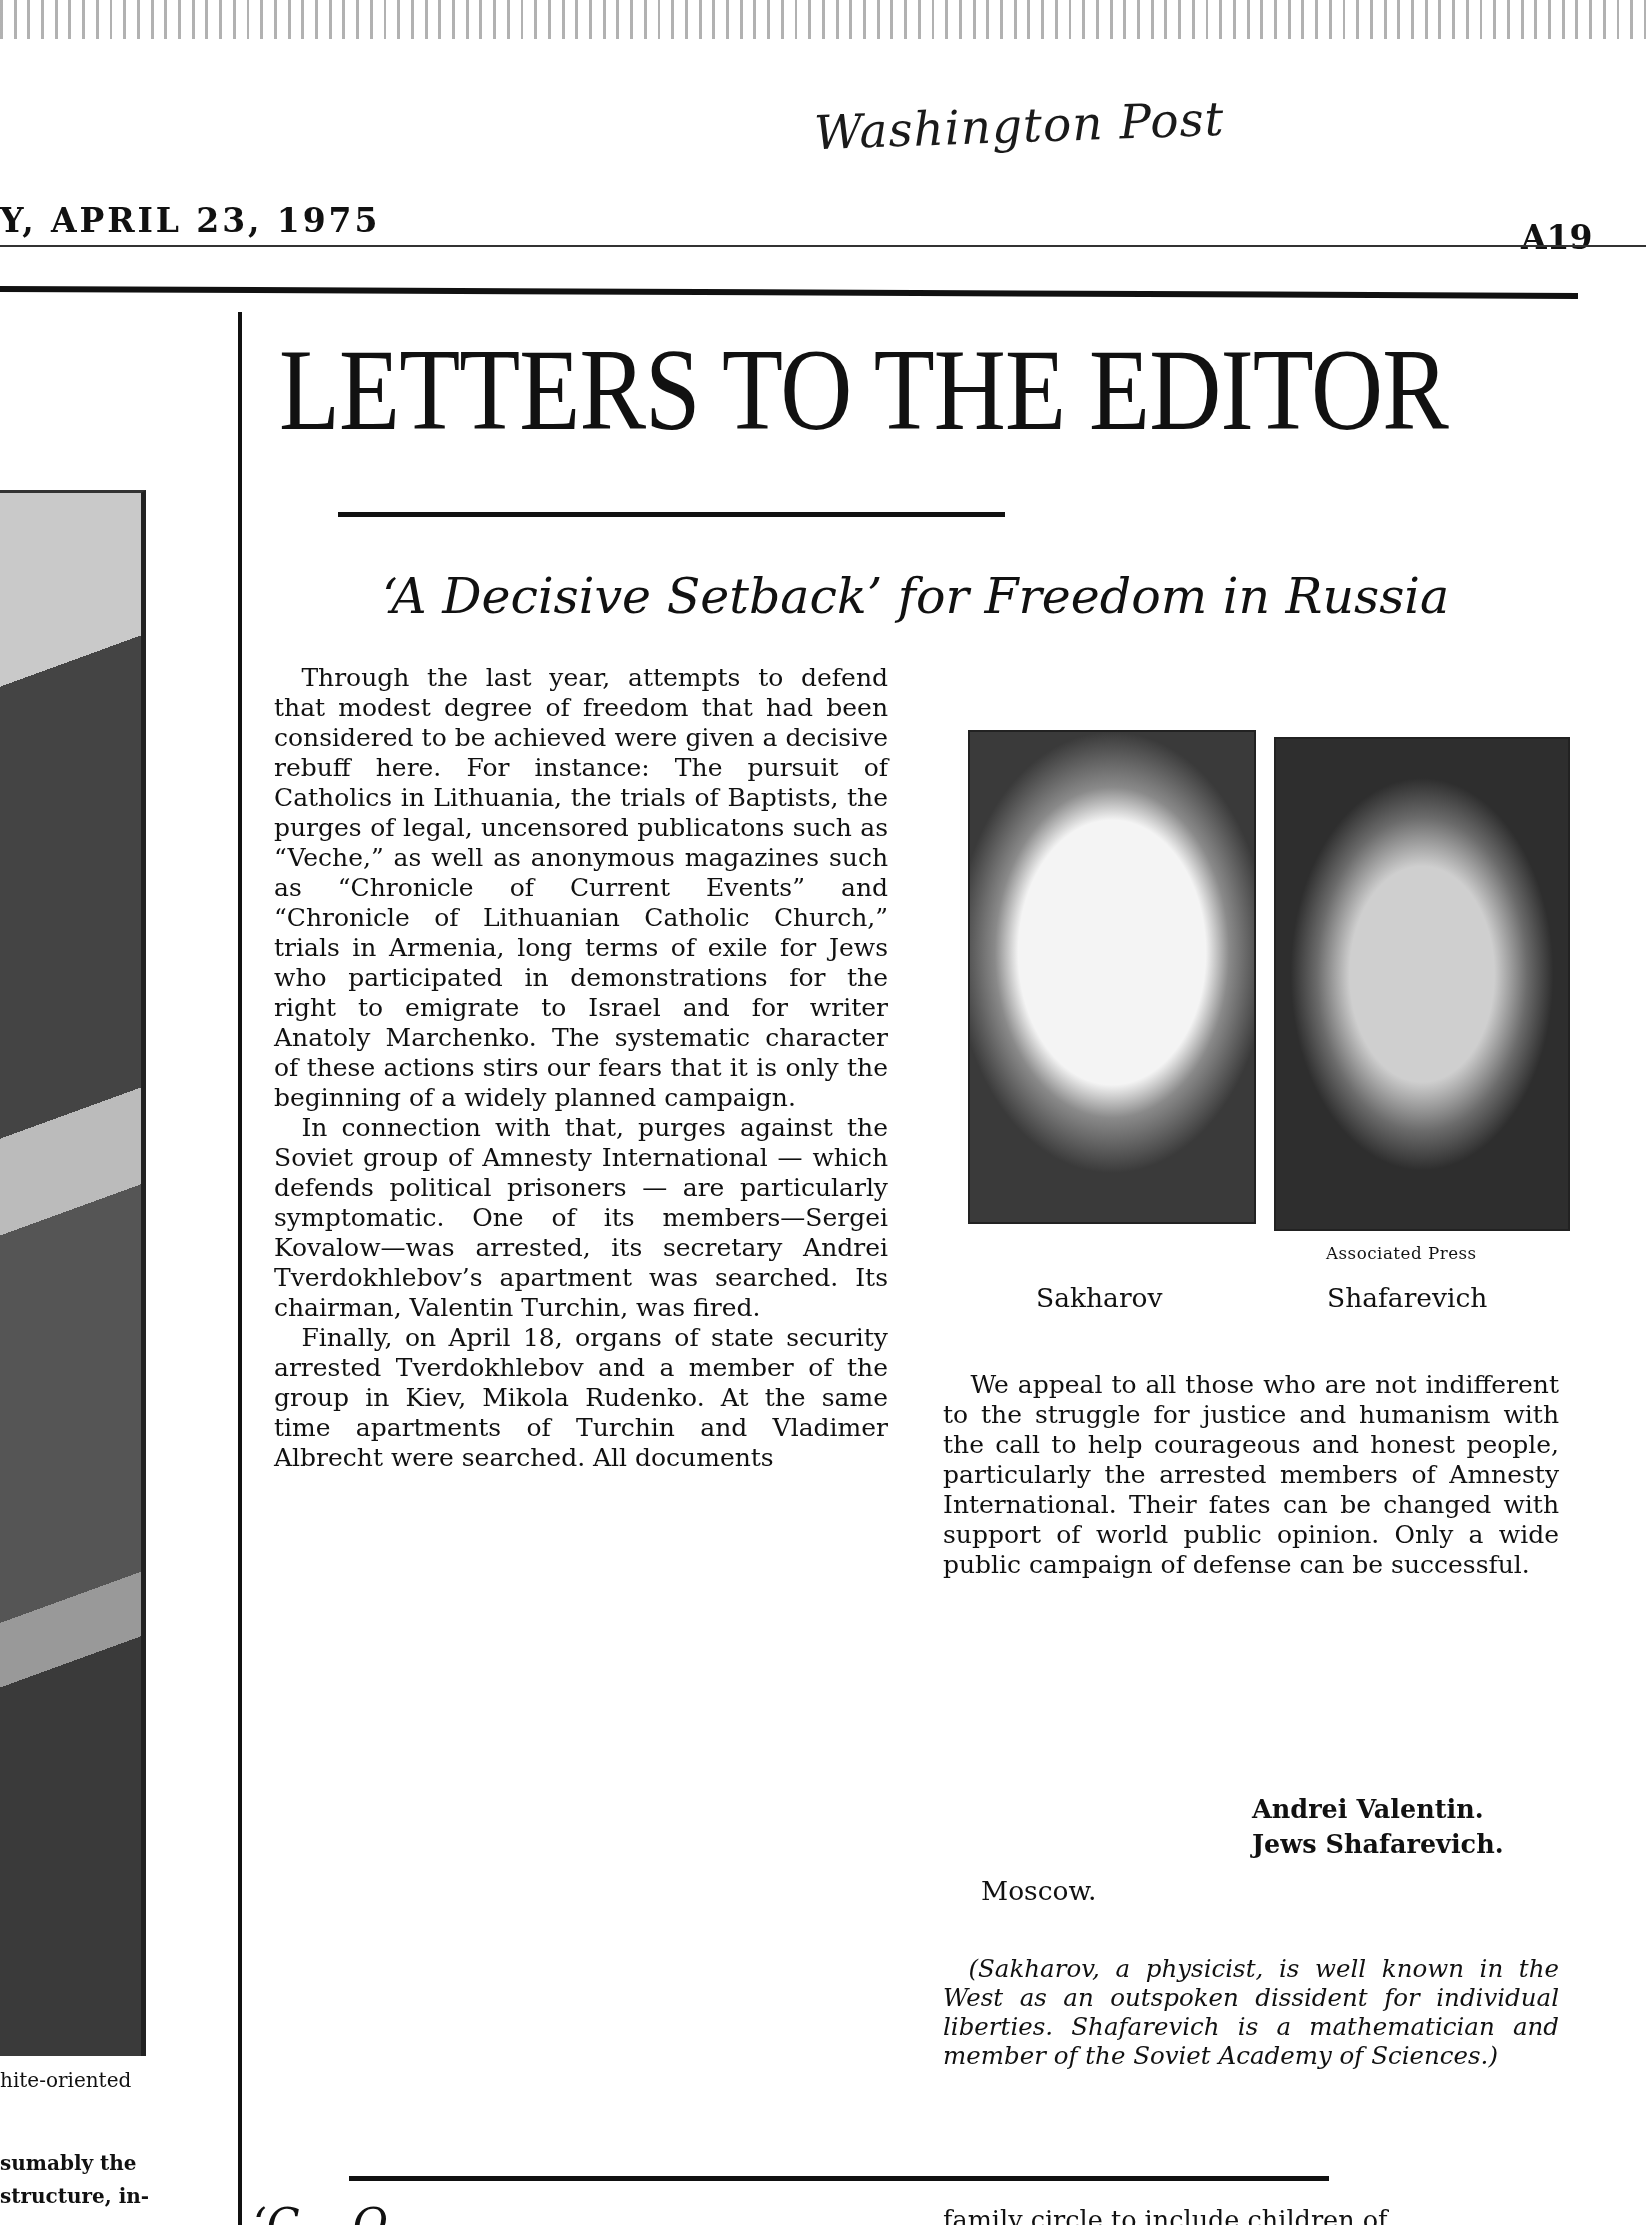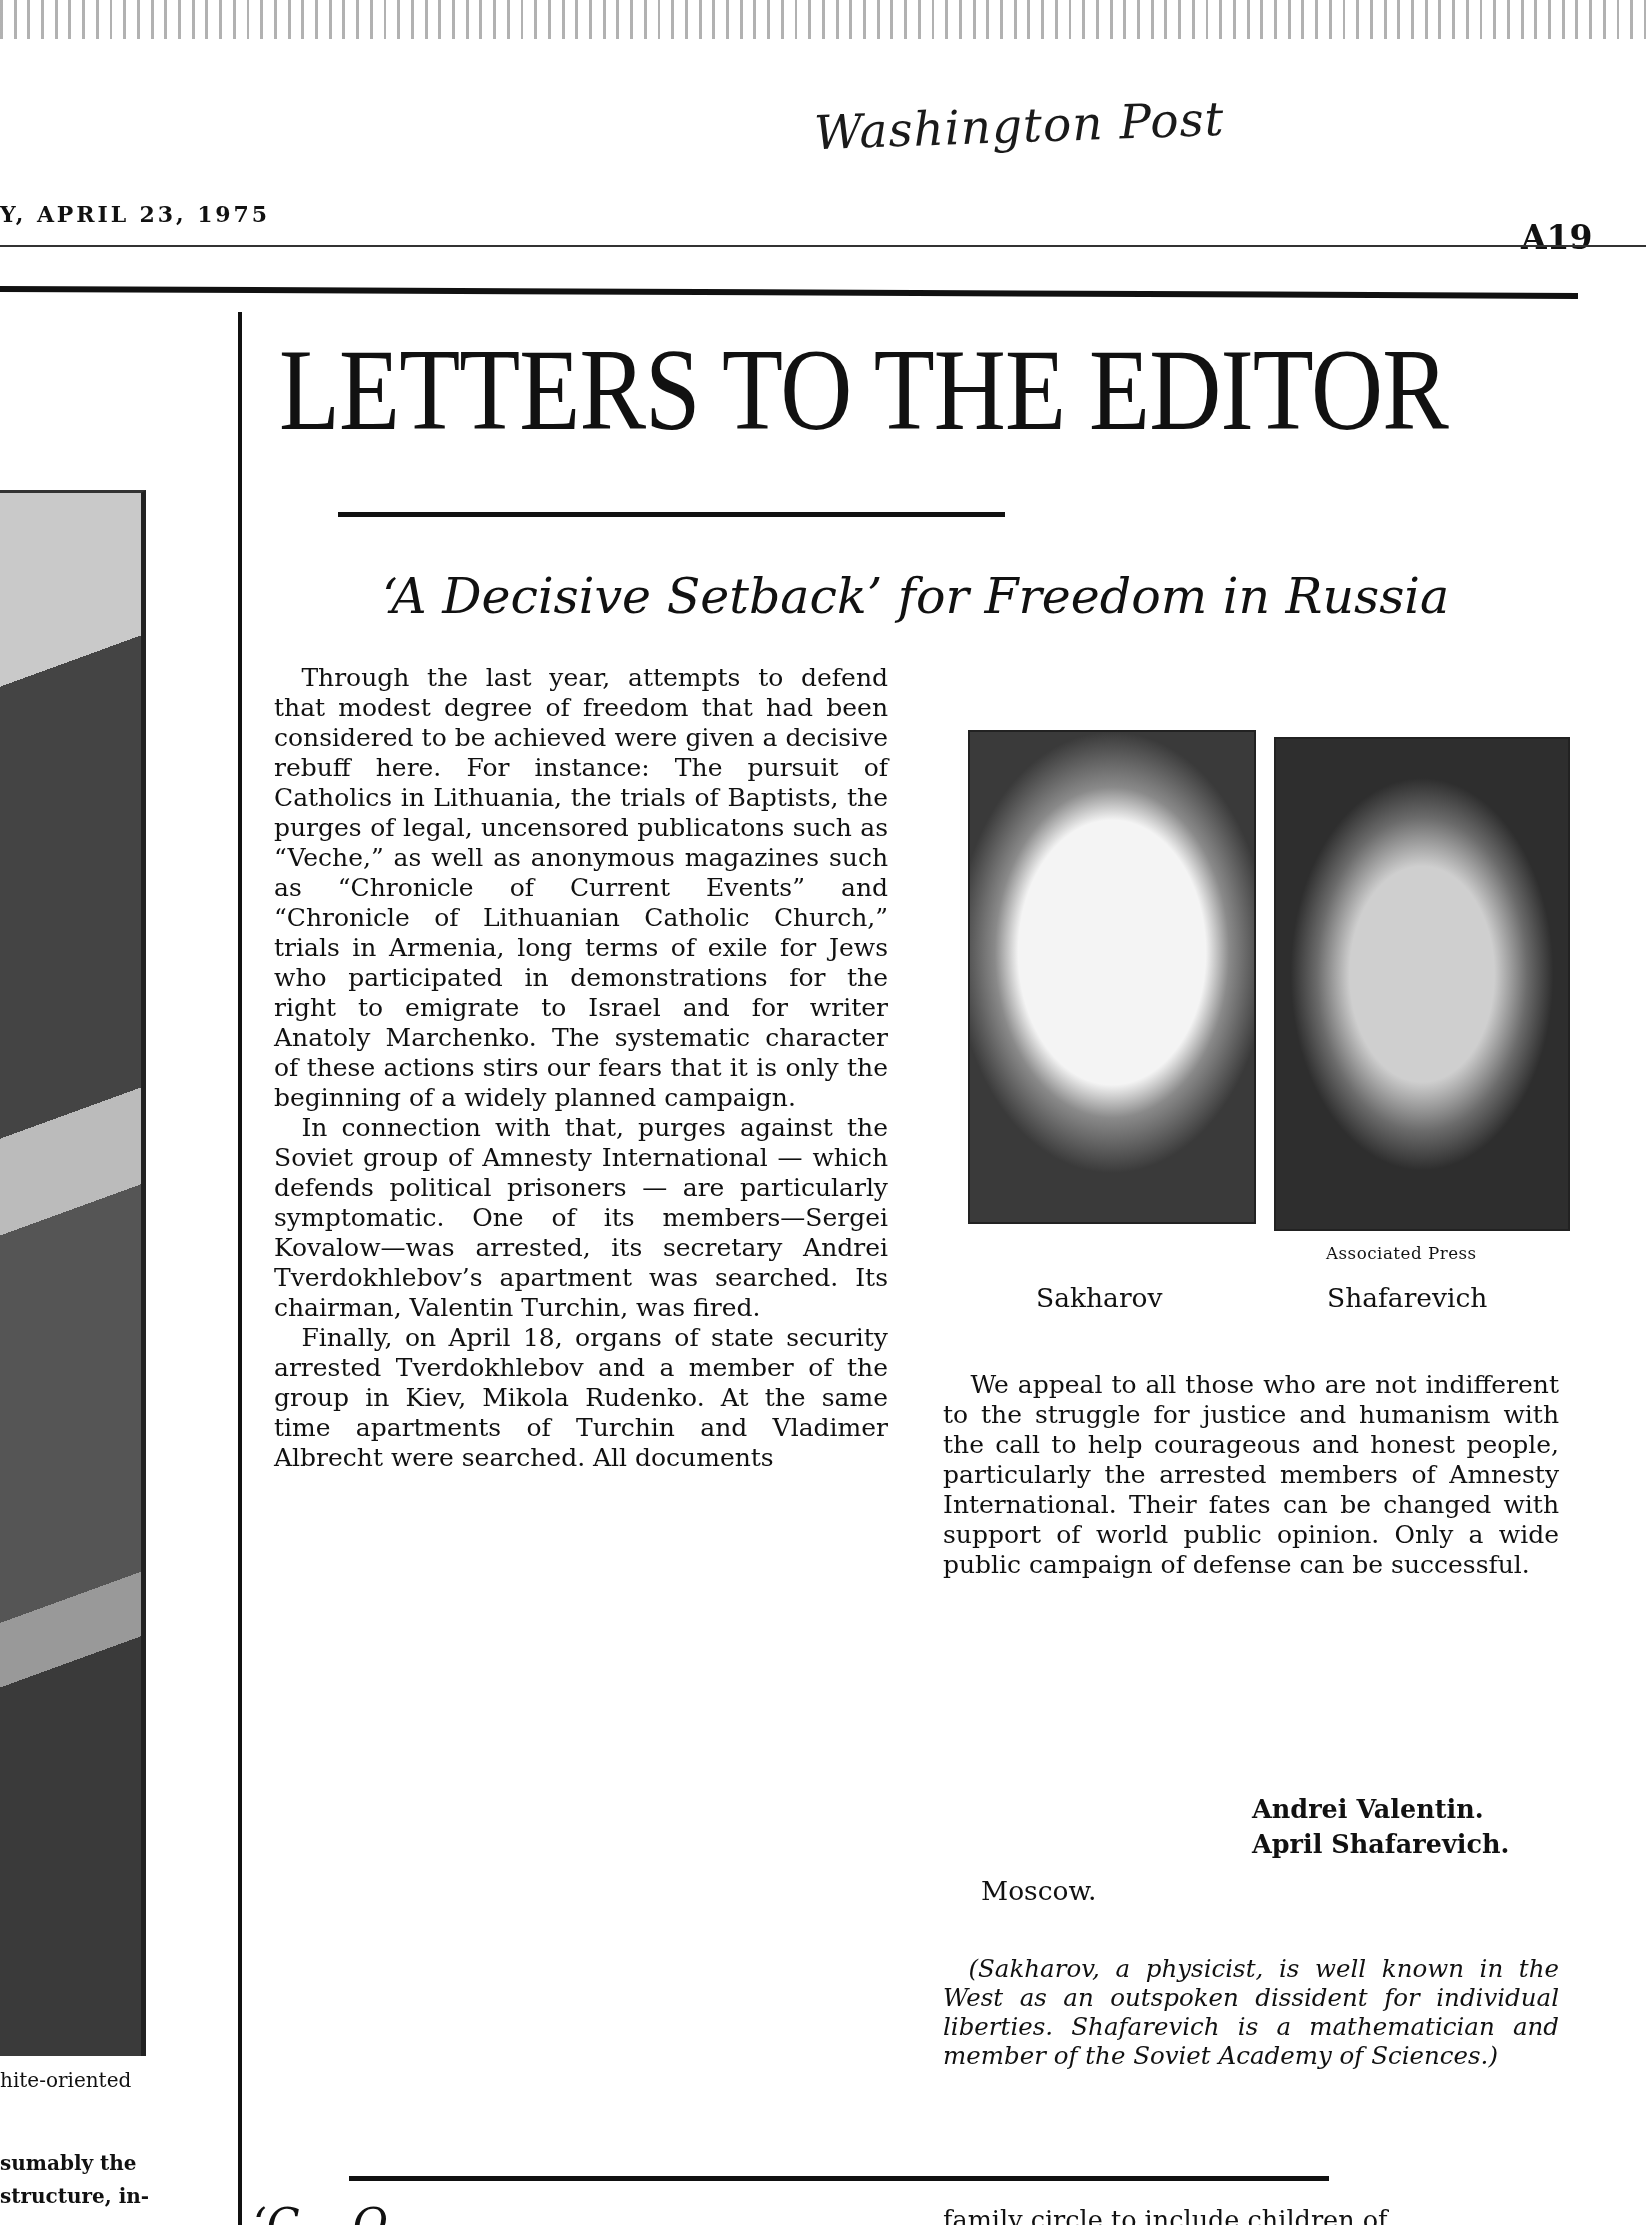--- a/index.html
+++ b/index.html
@@ -15,21 +15,21 @@
   }
   .handwriting {
     position: absolute; left: 814px; top: 98px;
     font-family: "DejaVu Serif", serif; font-style: italic;
     font-size: 47px; color: #1a1a1a; letter-spacing: 1px;
     transform: rotate(-2deg);
   }
   .dateline {
     position: absolute; left: 0px; top: 201px;
     font-family: "DejaVu Serif", serif; font-weight: bold;
-    font-size: 22px; letter-spacing: 2.9px;
+    font-size: 33px; letter-spacing: 2.9px;
   }
   .pagenum {
     position: absolute; left: 1521px; top: 218px;
     font-family: "DejaVu Serif", serif; font-weight: bold; font-size: 33px;
   }
   .thin-rule { position: absolute; left: 0; top: 245px; width: 1647px; height: 2px; background: #333; }
   .thick-rule { position: absolute; left: 0; top: 286px; width: 1578px; height: 5.9px; background: #111; transform: rotate(0.25deg); transform-origin: left; }
   .vrule { position: absolute; left: 238px; top: 312px; width: 3.9px; height: 1914px; background: #111; }
   .left-photo {
     position: absolute; left: 0; top: 490px; width: 141px; height: 1563px;
@@ -114,21 +114,21 @@
 <div class="photo photo-shafarevich"></div>
 <div class="credit">Associated Press</div>
 <div class="caption cap-1">Sakharov</div>
 <div class="caption cap-2">Shafarevich</div>
 
 <div class="col col-2">
   <p class="indent">We appeal to all those who are not indifferent to the struggle for justice and humanism with the call to help courageous and honest people, particularly the arrested members of Amnesty International. Their fates can be changed with support of world public opinion. Only a wide public campaign of defense can be successful.</p>
 </div>
 
 <div class="signature" style="left:1252px; top:1794px;">Andrei Valentin.</div>
-<div class="signature" style="left:1252px; top:1829px;">April Shafarevich.</div>
+<div class="signature" style="left:1252px; top:1829px;">Jews Shafarevich.</div>
 <div class="place">Moscow.</div>
 
 <div class="note">
   <p>(Sakharov, a physicist, is well known in the West as an outspoken dissident for individual liberties. Shafarevich is a mathematician and member of the Soviet Academy of Sciences.)</p>
 </div>
 
 <div class="bottom-rule"></div>
 <div class="bottom-head">‘C... O...</div>
 <div class="bottom-text">family circle to include children of</div>
 

